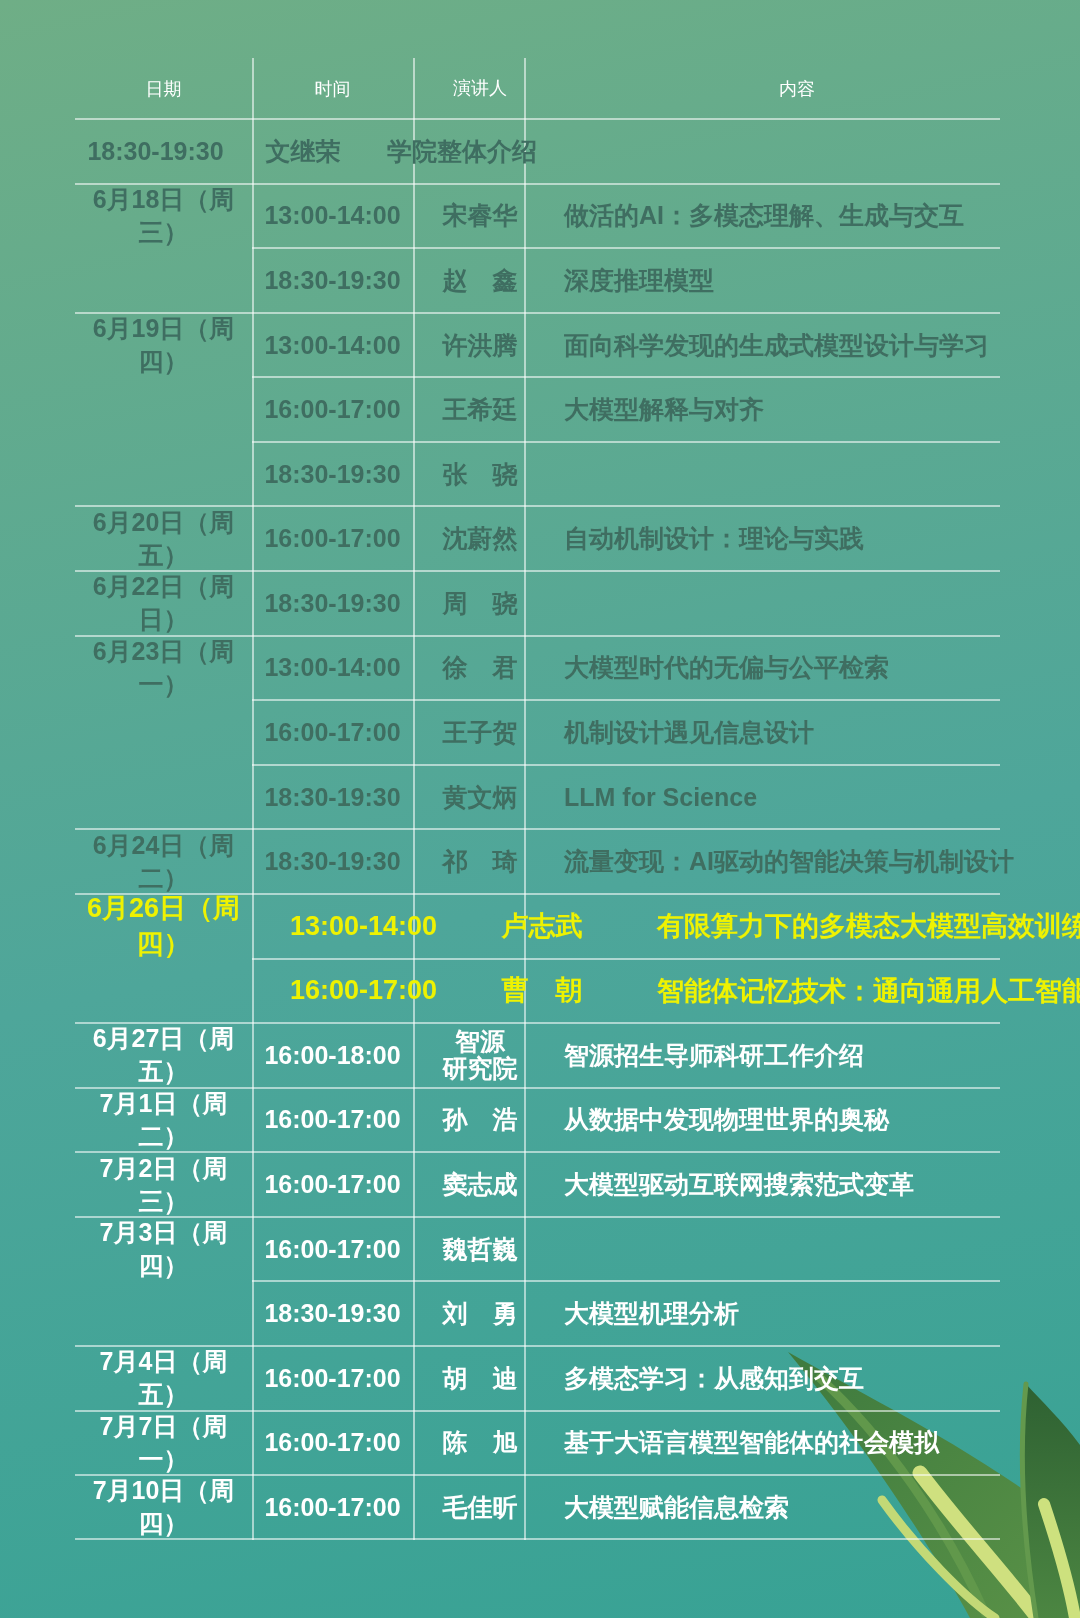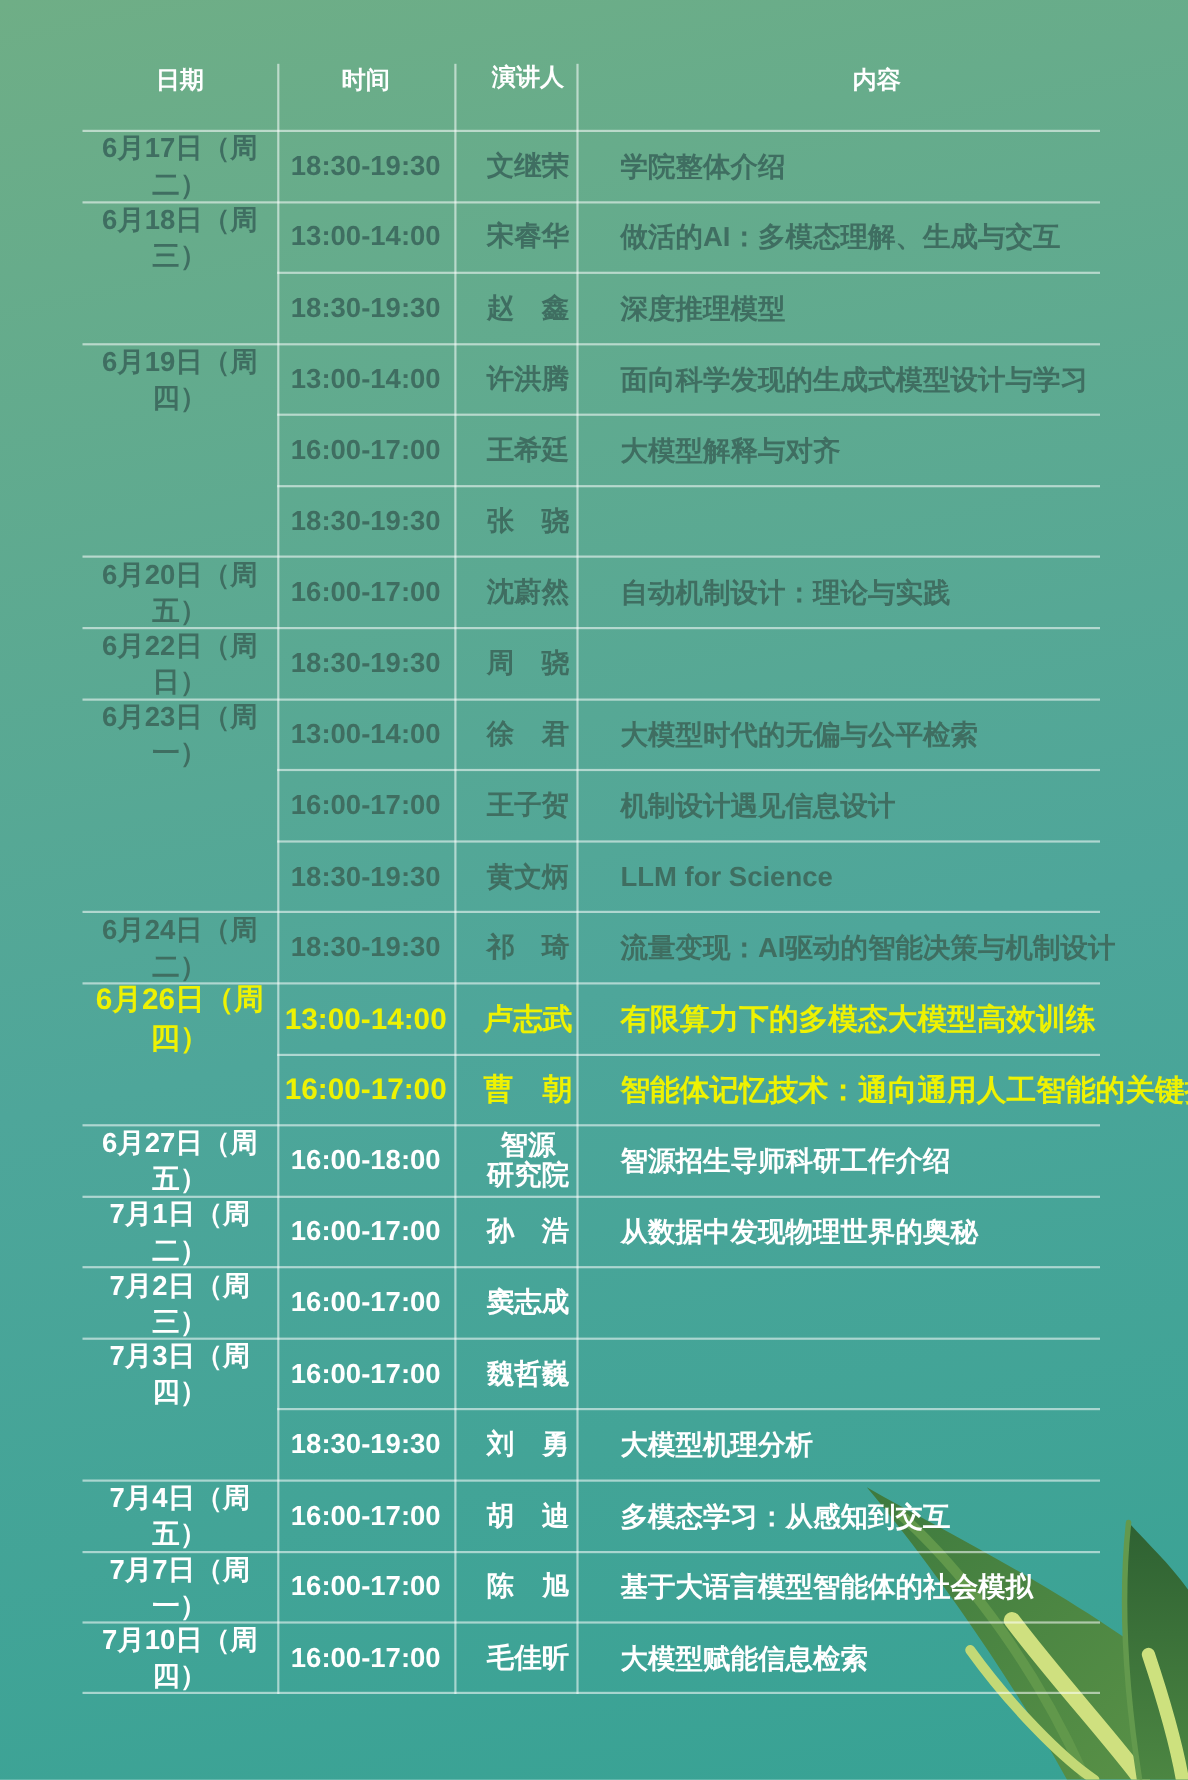--- a/index.html
+++ b/index.html
@@ -12,35 +12,35 @@
       var(--bg-bottom,#37a294) 100%);
   }
   .leaves{position:absolute;right:0;bottom:0;width:320px;height:340px;z-index:1;}
   .schedule{
     position:absolute;left:75px;top:58px;width:925px;height:1482px;z-index:2;
   }
   .vline{position:absolute;top:0;bottom:0;width:2px;background:var(--c-line,rgba(255,255,255,.55));}
   .vline.v1{left:177px}.vline.v2{left:338px}.vline.v3{left:449px}
   .schedule::after{content:'';position:absolute;left:0;right:0;bottom:0;height:2px;
     background:var(--c-line,rgba(255,255,255,.55));}
-  .hdr{height:61px;display:flex;align-items:flex-start;color:var(--c-header,#fff);
-    font-weight:bold;font-size:22px;}
+  .hdr{height:61px;display:flex;align-items:center;color:var(--c-header,#fff);
+    font-weight:normal;font-size:18px;}
   .row{height:64.59px;display:flex;align-items:center;position:relative;
     font-weight:bold;font-size:25px;}
   .row::before{content:'';position:absolute;top:-1px;height:2px;right:0;
     background:var(--c-line,rgba(255,255,255,.55));}
   .row.full::before{left:0;}
   .row.partial::before{left:177px;}
   .c-date{width:177px;text-align:center;flex:none;}
   .c-time{width:161px;text-align:center;flex:none;}
   .c-speaker{width:134px;text-align:center;flex:none;white-space:pre-line;line-height:1.08;}
   .c-content{width:476px;text-align:left;padding-left:17px;flex:none;
     white-space:nowrap;overflow:visible;}
   .row.past{color:var(--c-past,#3f6e61);}
-  .row.highlight{color:var(--c-highlight,#eef202);font-size:27px;}
+  .row.highlight{color:var(--c-highlight,#eef202);font-size:27px;gap:31px;}
   .row.future{color:var(--c-future,#ffffff);}
 </style>
 </head>
 <body>
 
 <svg class="leaves" viewBox="0 0 320 340" aria-hidden="true">
   <defs>
     <linearGradient id="gA" x1="0" y1="0" x2="1" y2="1">
       <stop offset="0" stop-color="#3e7a3e"></stop>
       <stop offset="1" stop-color="#5a9247"></stop>
@@ -70,21 +70,20 @@
 
   <div class="hdr">
     <div class="c-date">日期</div>
     <div class="c-time">时间</div>
     <div class="c-speaker">演讲人</div>
     <div class="c-content" style="text-align:center;padding-left:12px">内容</div>
   </div>
 
   <div id="table-body">
   <div class="row past full">
-    <div class="c-date">6月17日（周二）</div>
     <div class="c-time">18:30-19:30</div>
     <div class="c-speaker">文继荣</div>
     <div class="c-content">学院整体介绍</div>
   </div>
 
   <div class="row past full">
     <div class="c-date">6月18日（周三）</div>
     <div class="c-time">13:00-14:00</div>
     <div class="c-speaker">宋睿华</div>
     <div class="c-content">做活的AI：多模态理解、生成与交互</div>
@@ -184,20 +183,21 @@
     <div class="c-date">7月1日（周二）</div>
     <div class="c-time">16:00-17:00</div>
     <div class="c-speaker">孙　浩</div>
     <div class="c-content">从数据中发现物理世界的奥秘</div>
   </div>
 
   <div class="row future full">
     <div class="c-date">7月2日（周三）</div>
     <div class="c-time">16:00-17:00</div>
     <div class="c-speaker">窦志成</div>
+    <div class="c-content">大模型驱动互联网搜索范式变革</div>
   </div>
 
   <div class="row future full">
     <div class="c-date">7月3日（周四）</div>
     <div class="c-time">16:00-17:00</div>
     <div class="c-speaker">魏哲巍</div>
   </div>
 
   <div class="row future partial">
     <div class="c-date"></div>

